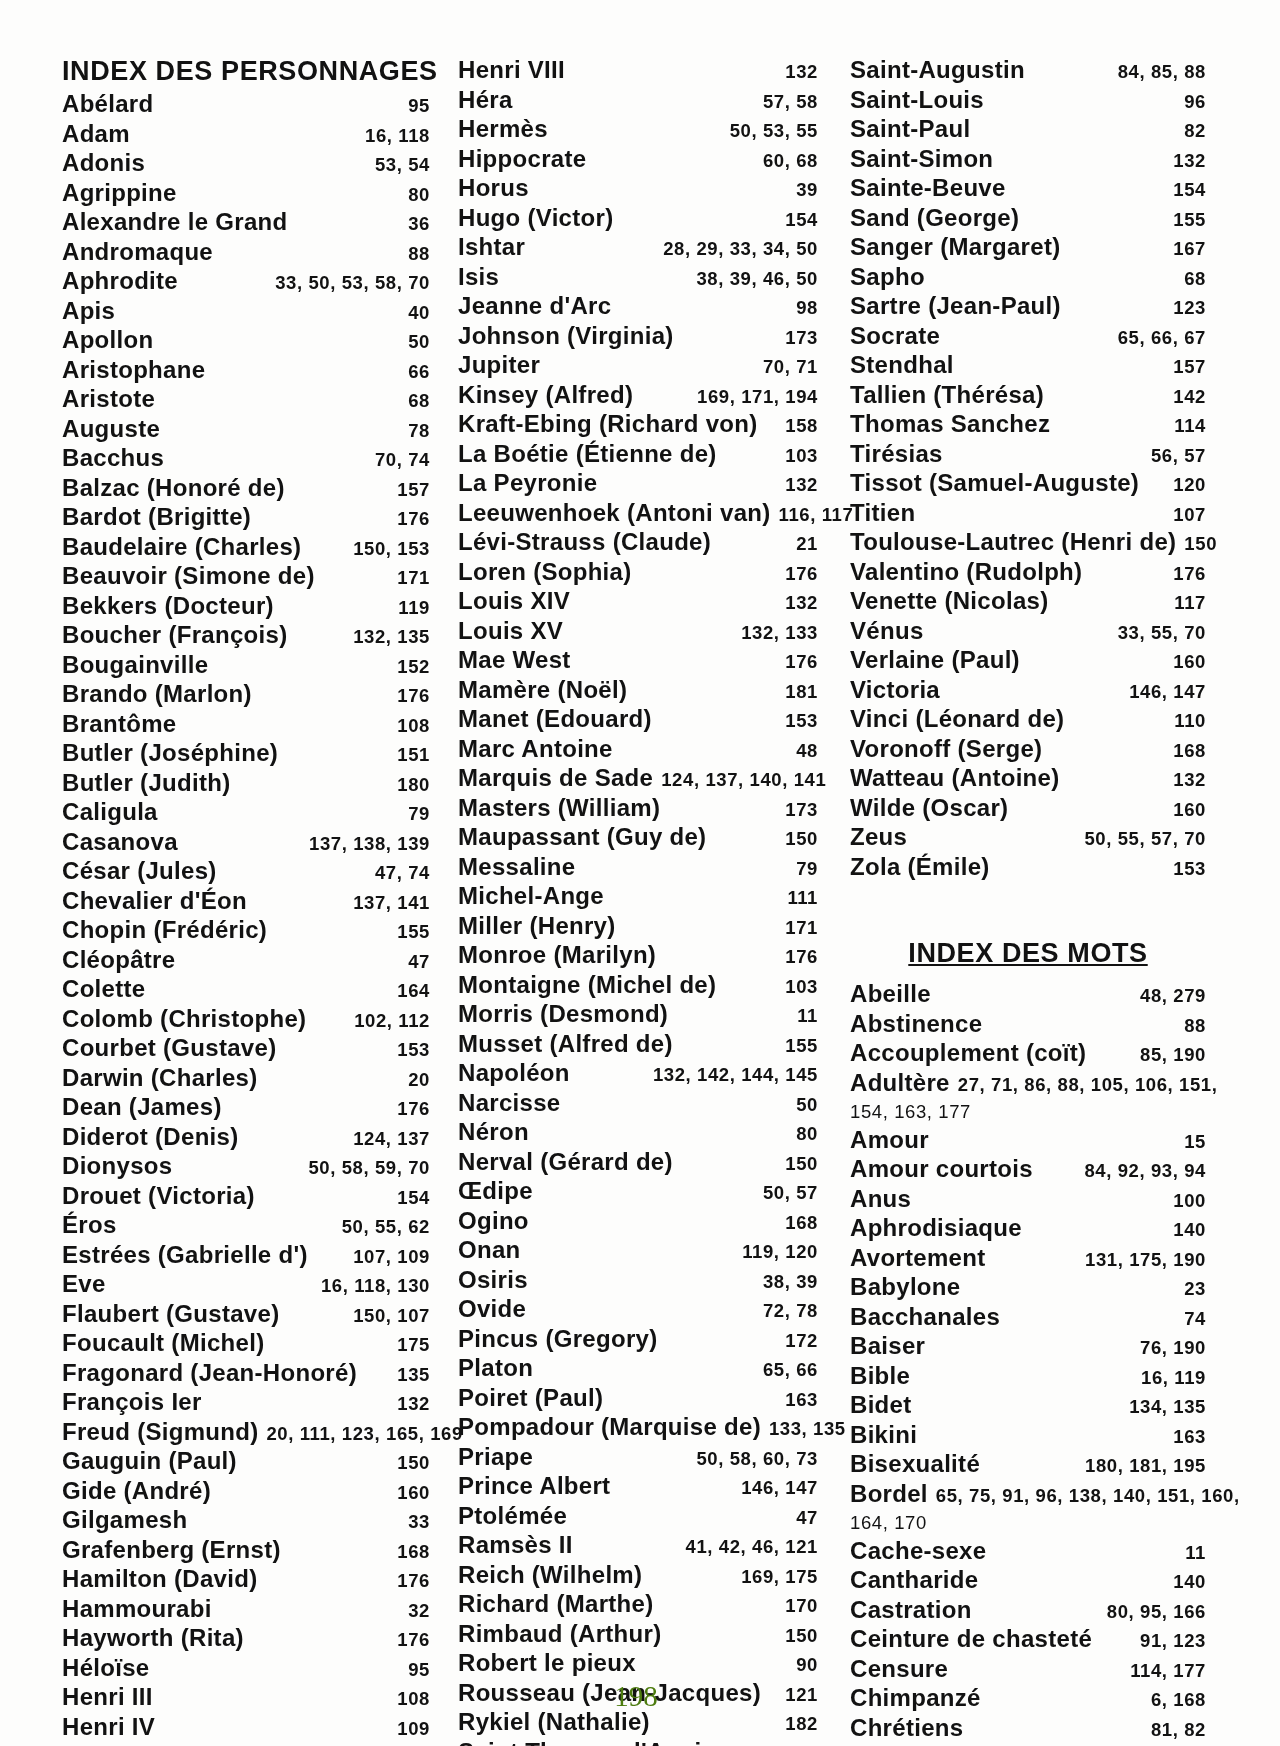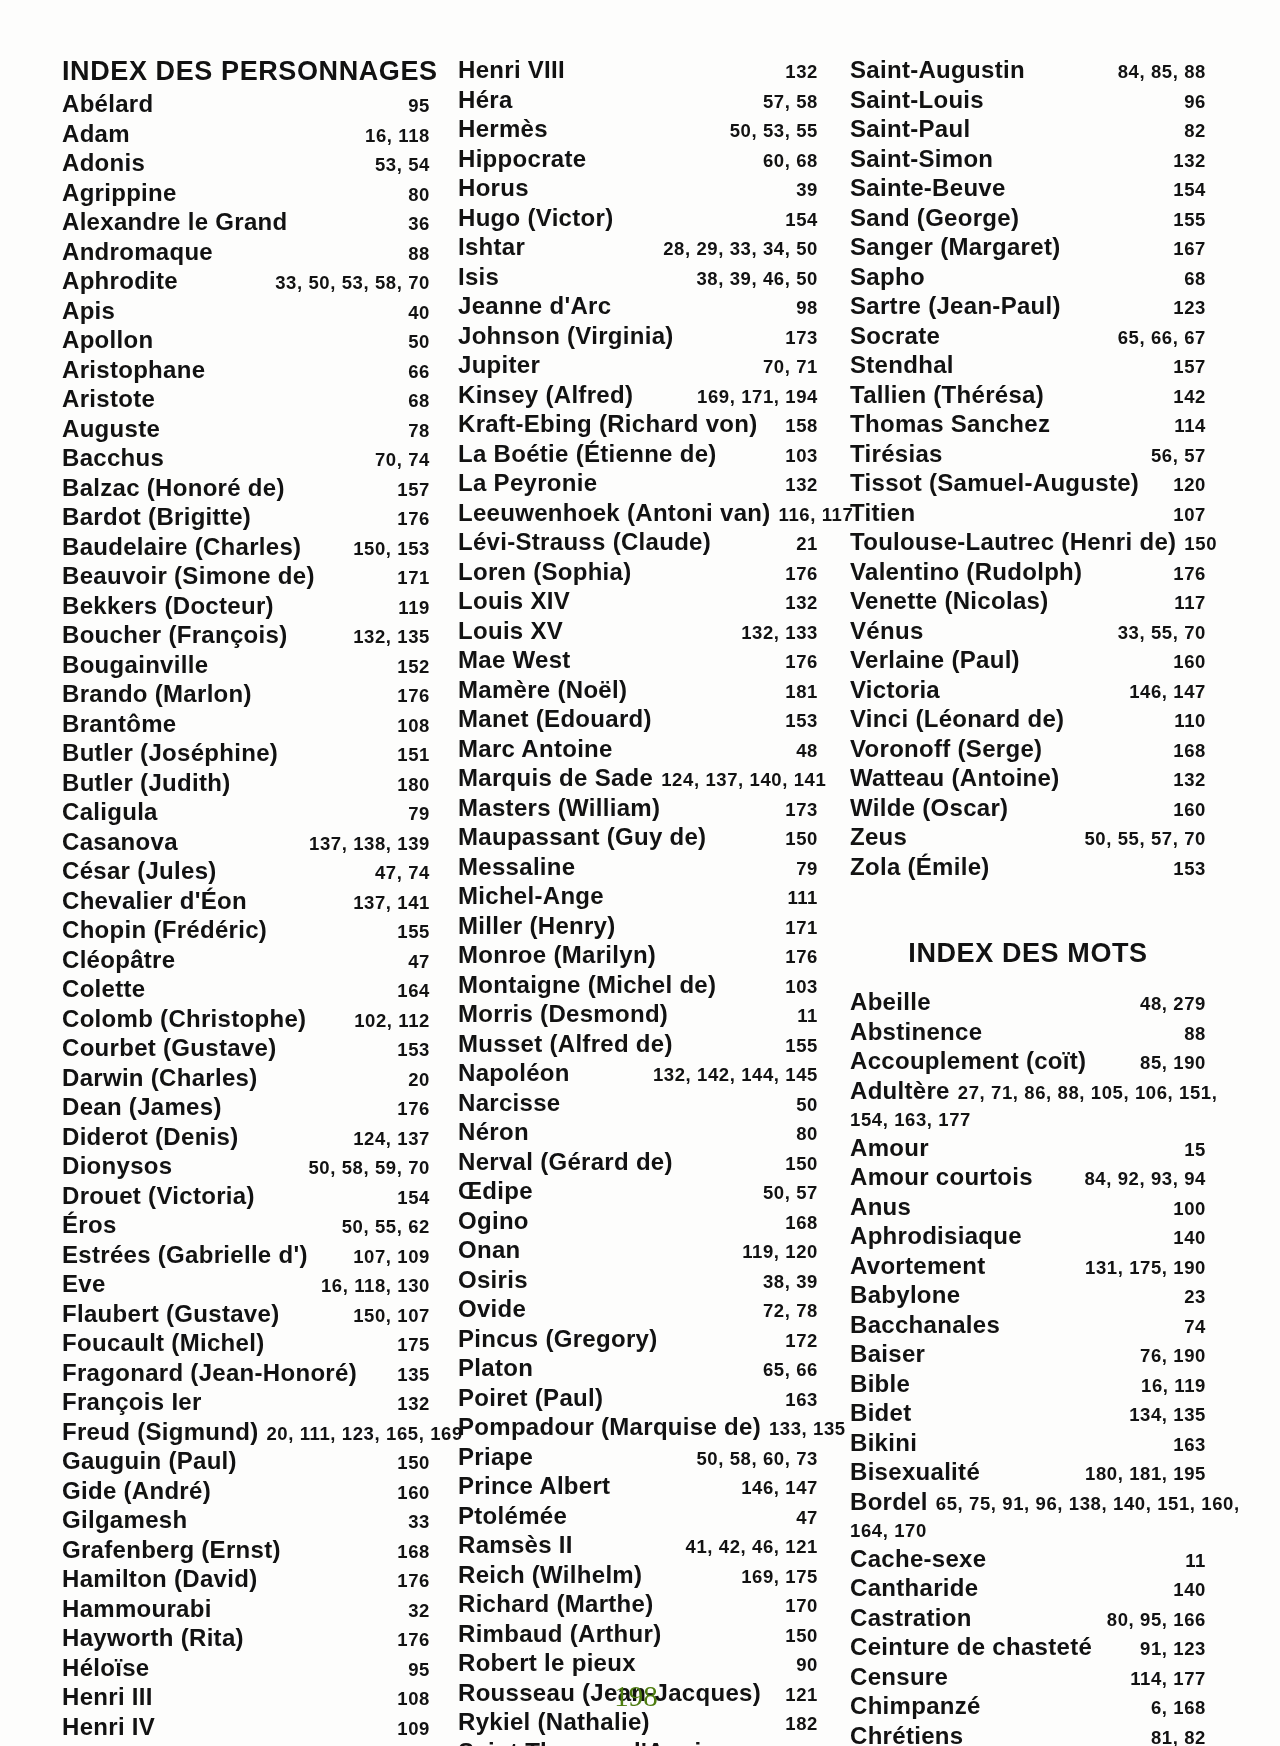--- a/index.html
+++ b/index.html
@@ -13,28 +13,28 @@
   }
   .col{position:absolute;top:56px;}
   #col1{left:62px;width:368px;}
   #col2{left:458px;width:360px;}
   #col3{left:850px;width:356px;}
   .index-header{
     font-size:27px;font-weight:bold;line-height:30px;
     text-align:center;letter-spacing:.6px;margin-bottom:4px;
     white-space:nowrap;
   }
-  .index-header--mots{margin-top:56px;margin-bottom:20px;}
+  .index-header--mots{margin-top:56px;margin-bottom:12px;text-decoration:underline;}
   .entry{
     display:flex;justify-content:space-between;align-items:baseline;
     line-height:27.5px;white-space:nowrap;
   }
   .entry .label{font-size:24px;font-weight:bold;letter-spacing:.3px;}
   .entry .pages{font-size:18.5px;font-weight:bold;letter-spacing:.6px;padding-left:8px;}
-  .cont{line-height:27.5px;font-size:18.5px;font-weight:bold;letter-spacing:.6px;}
+  .cont{line-height:27.5px;font-size:18.5px;font-weight:normal;letter-spacing:.6px;}
   .page-number{
     position:absolute;top:1680px;left:0;width:1272px;
     text-align:center;
     font-family:"Liberation Serif",serif;
     font-size:29px;color:#4d7c0f;
   }
 </style>
 </head>
 <body>
 

